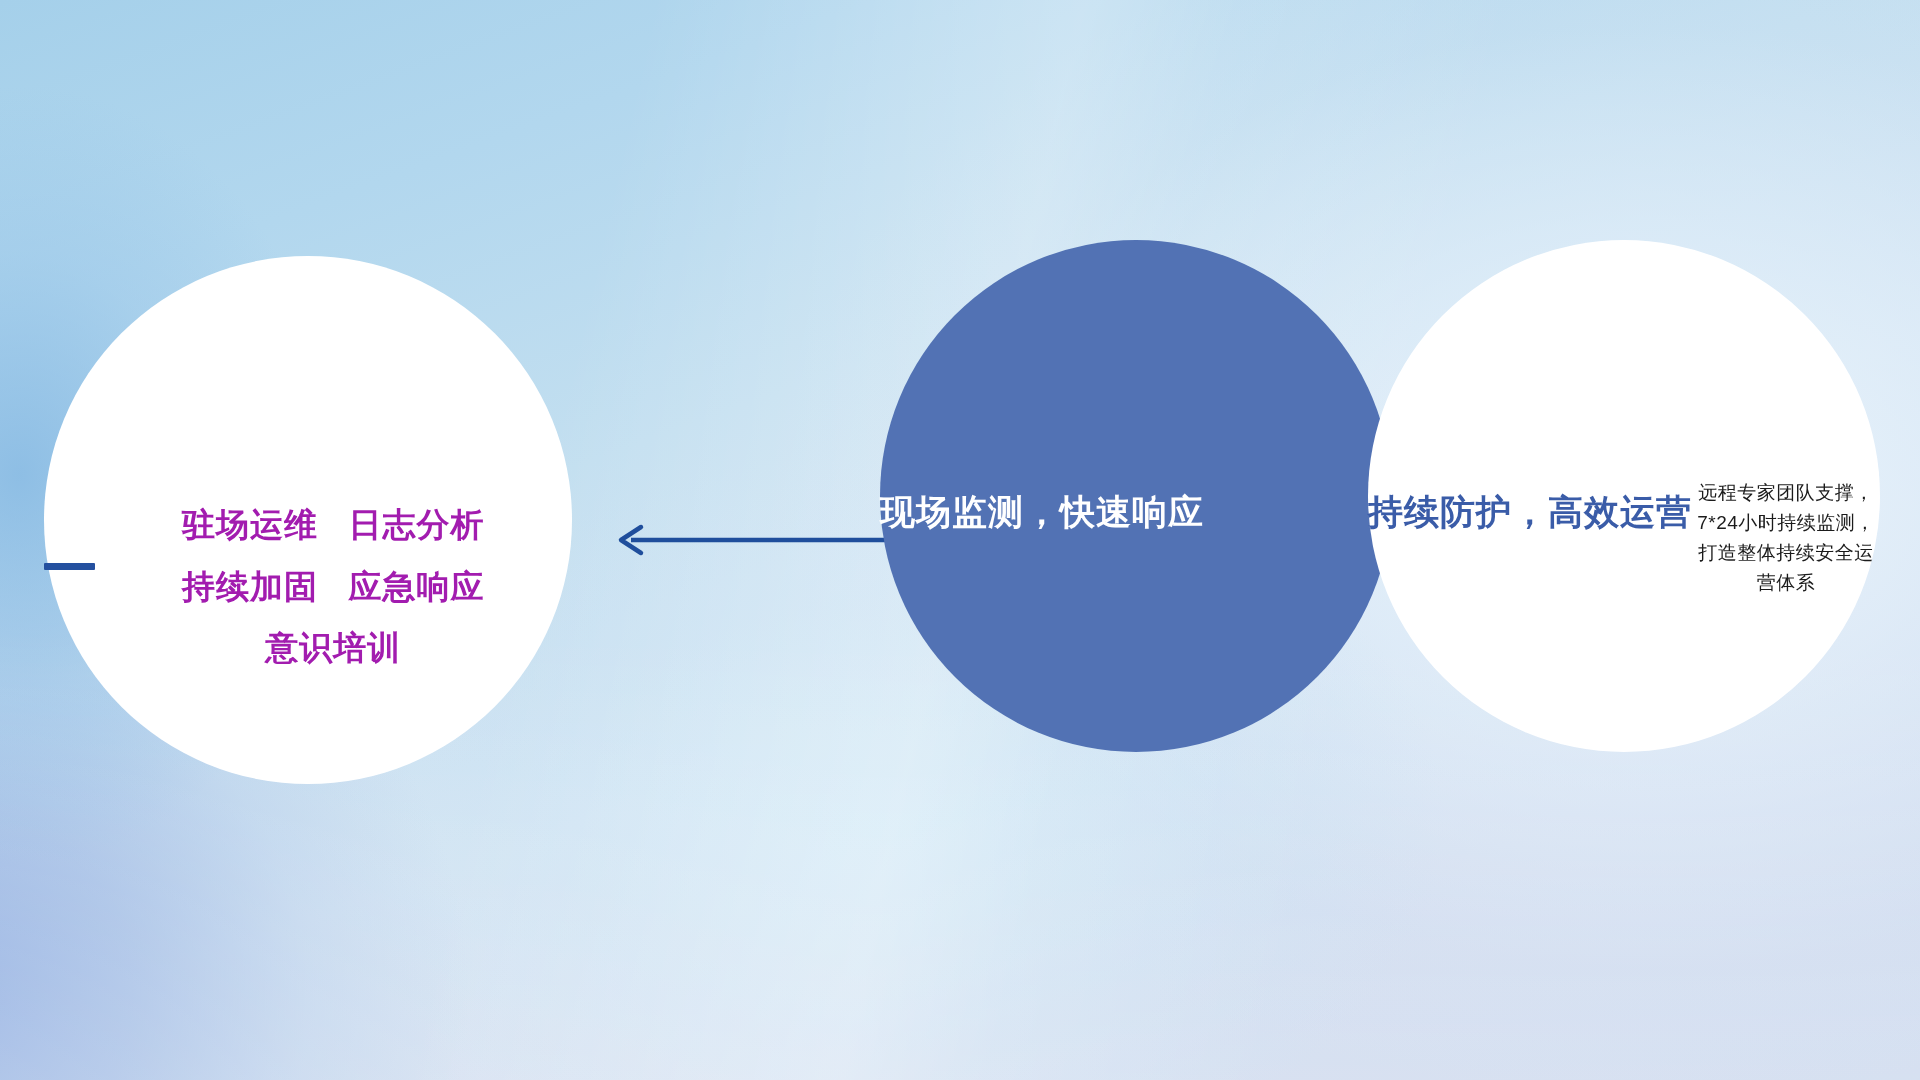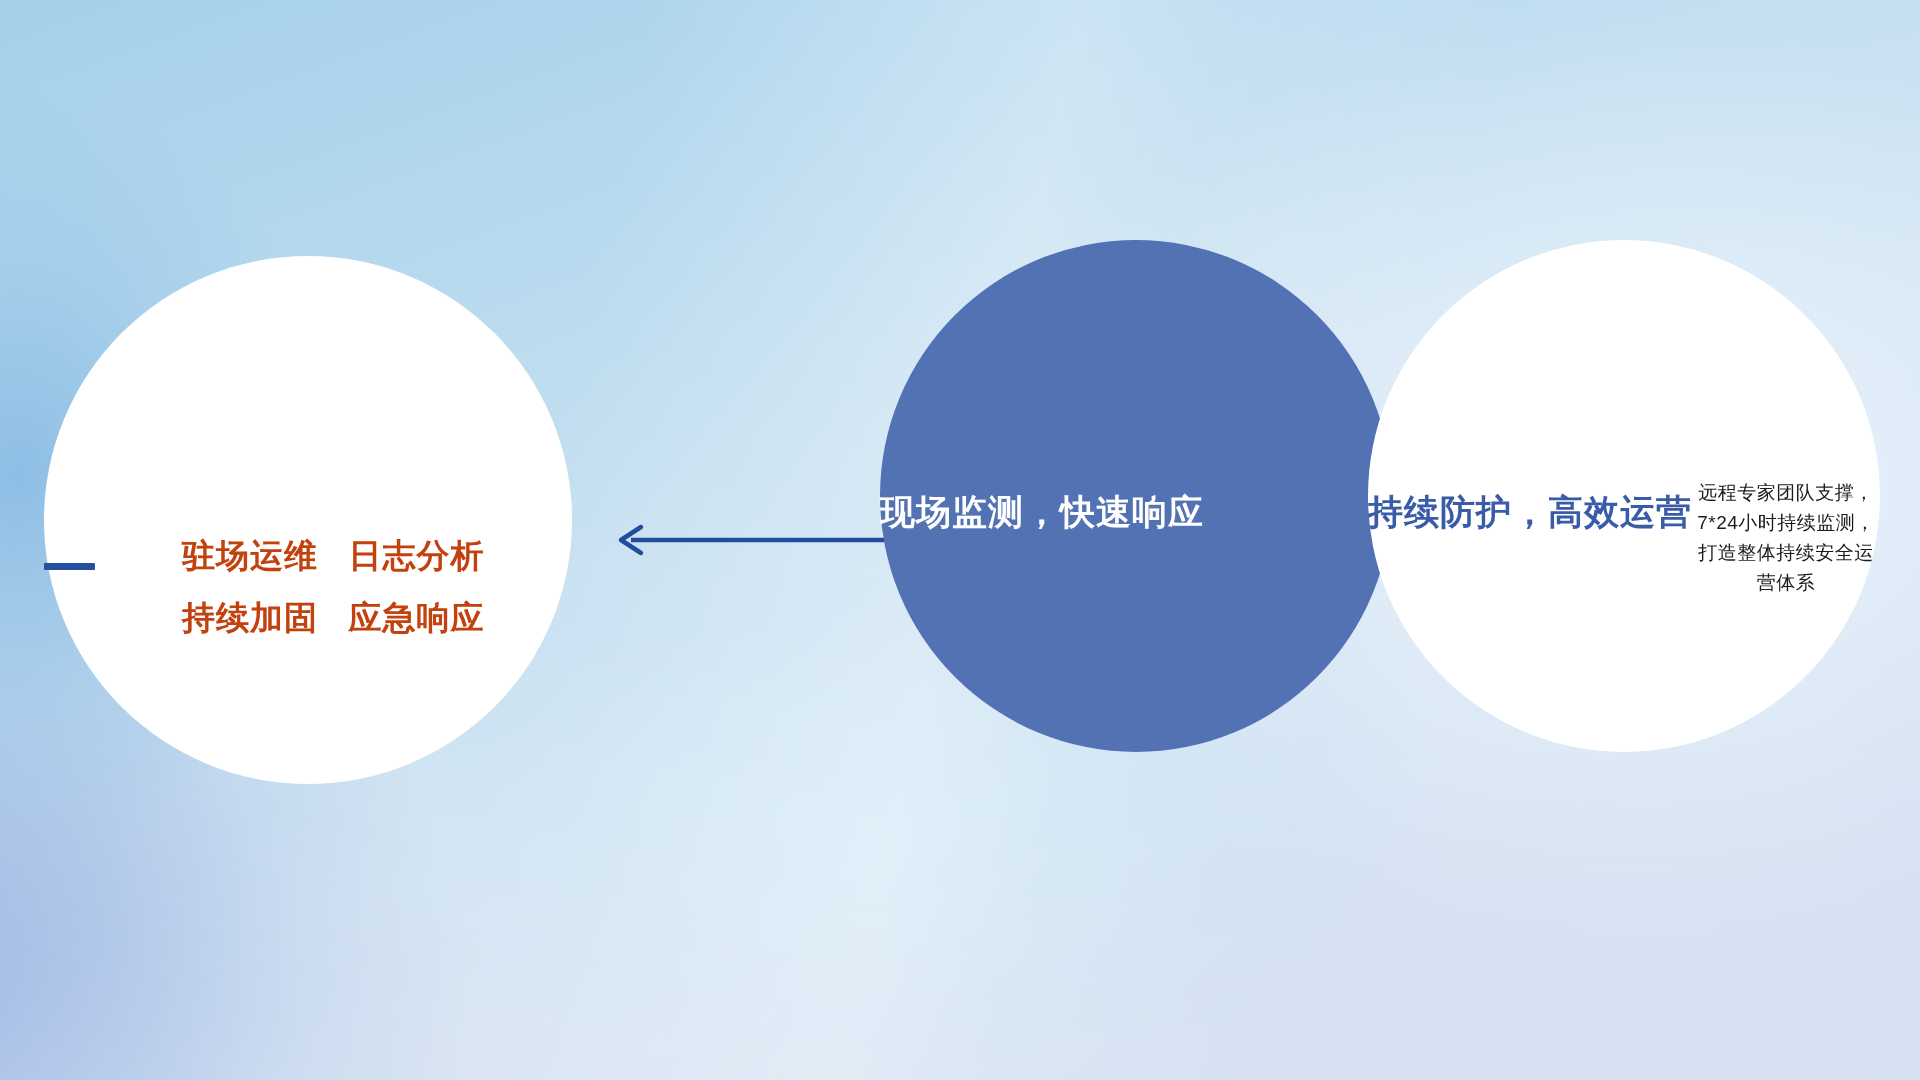--- a/index.html
+++ b/index.html
@@ -115,21 +115,21 @@
   }
   .left-lines {
     display: flex;
     flex-direction: column;
     gap: 27px;
     width: 100%;
   }
   .left-line {
     font-size: 33px;
     font-weight: 700;
-    color: #c2410c;
+    color: #a21caf;
     letter-spacing: 1px;
     line-height: 1.05;
     white-space: pre;
   }
 
   .circle-blue {
     left: 880px;
     top: 240px;
     width: 512px;
     height: 512px;
@@ -200,20 +200,21 @@
   <svg class="arrow" viewBox="0 0 290 40">
     <line x1="289" y1="20" x2="26" y2="20" stroke="#1f4e9c" stroke-width="4.5"></line>
     <polyline points="36,7 16,20 36,33" fill="none" stroke="#1f4e9c" stroke-width="4.5" stroke-linecap="round" stroke-linejoin="round"></polyline>
   </svg>
 
   <div class="circle circle-left">
     <div class="dash"></div>
     <div class="left-lines">
       <div class="left-line">驻场运维   日志分析</div>
       <div class="left-line">持续加固   应急响应</div>
+      <div class="left-line">意识培训</div>
     </div>
   </div>
 
   <div class="circle circle-blue">
     <div class="blue-title">现场监测，快速响应</div>
   </div>
 
   <div class="circle circle-right">
     <div class="right-title">持续防护，高效运营</div>
     <div class="right-body">远程专家团队支撑，7*24小时持续监测，打造整体持续安全运营体系</div>

